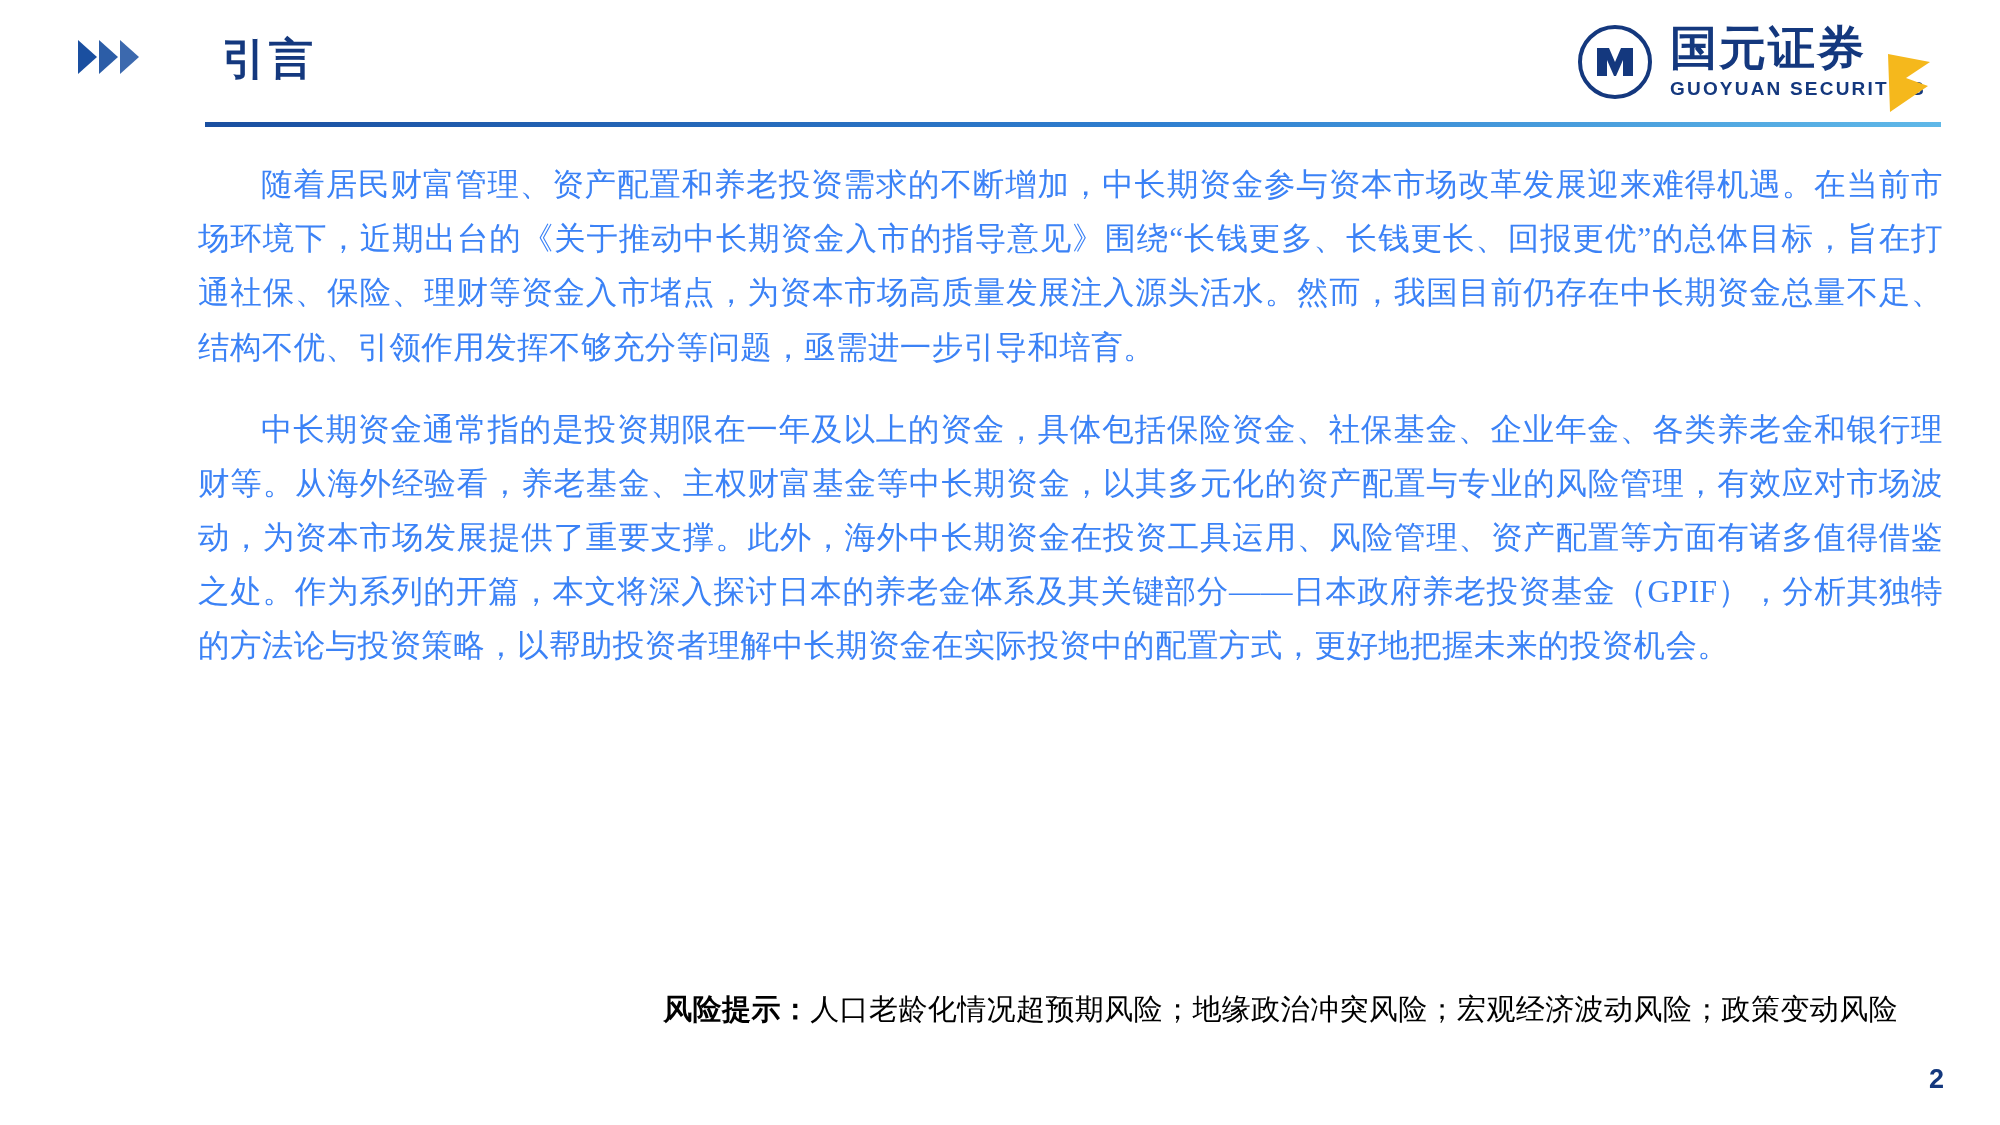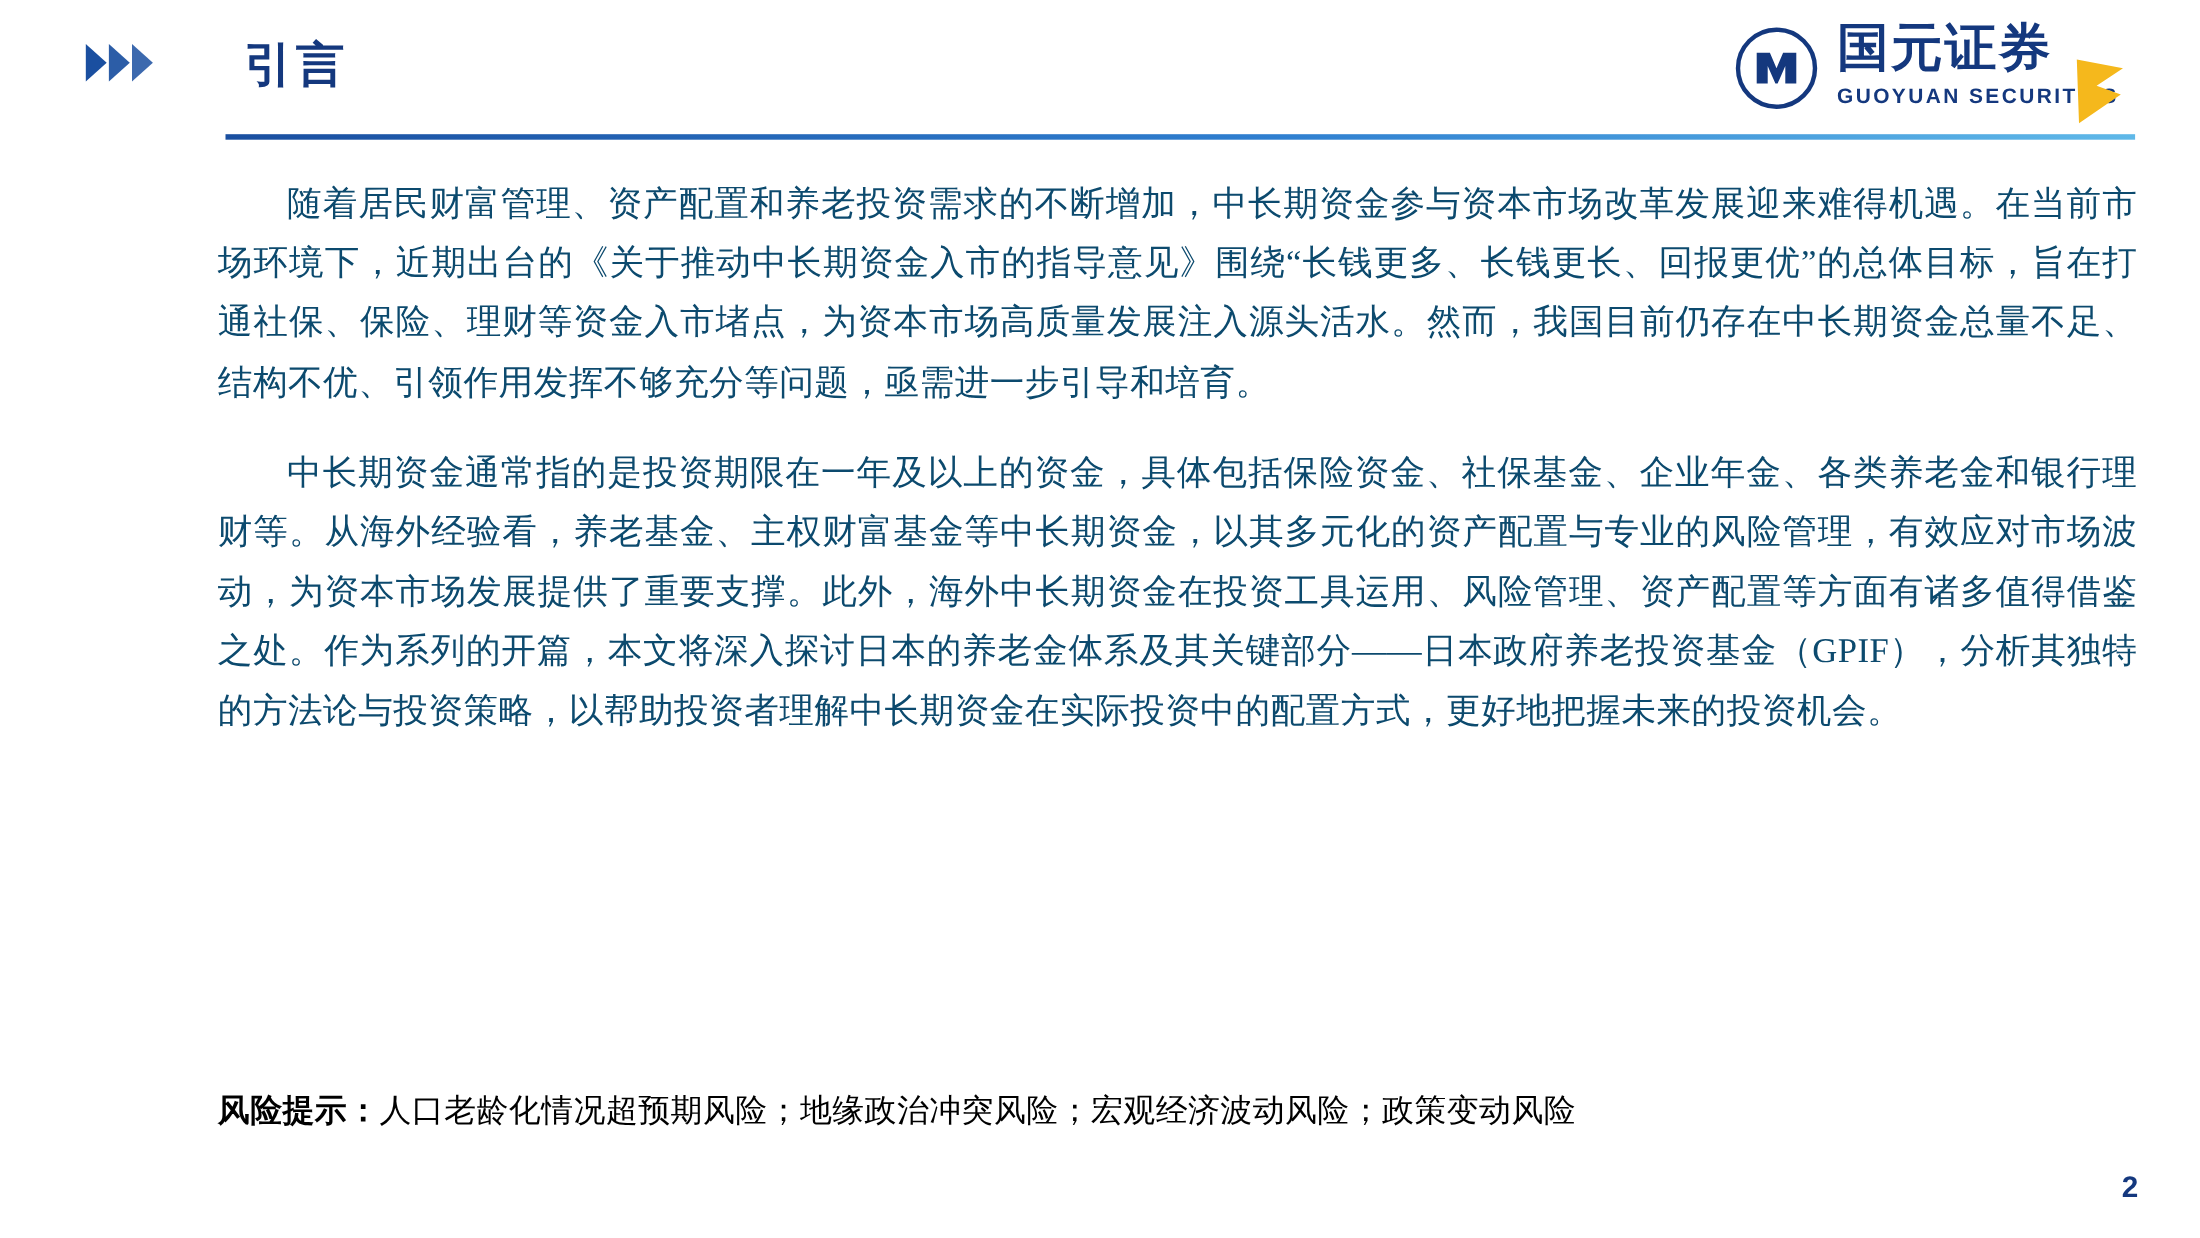--- a/index.html
+++ b/index.html
@@ -92,21 +92,21 @@
     position: absolute;
     left: 17px; top: 17px;
     width: 40px; height: 40px;
   }
   .logo-text {
     display: flex;
     flex-direction: column;
     justify-content: center;
   }
   .logo-cn {
-    font-family: Liberation Mono, monospace;
+    font-family: Liberation Sans, sans-serif;
     font-size: 47px;
     font-weight: bold;
     color: #14387e;
     letter-spacing: 2px;
     line-height: 1.1;
   }
   .logo-en {
     font-family: "Liberation Sans", sans-serif;
     font-size: 19px;
     font-weight: bold;
@@ -129,33 +129,34 @@
     top: 158px;
     width: 1745px;
   }
   .para {
     font-size: 31.5px;
     line-height: 1.72;
     text-align: justify;
     text-justify: inter-ideograph;
     text-indent: 2em;
     margin: 0 0 28px 0;
-    color: #0c4a6e;
+    color: #3b82f6;
     letter-spacing: 0.4px;
   }
 
   
   .risk-note {
     position: absolute;
     left: 198px;
     top: 990px;
     width: 1700px;
     font-size: 29px;
     color: #000;
     letter-spacing: 0.4px;
+    text-align: right;
   }
   .risk-label {
     font-weight: bold;
   }
 
   
   .page-number {
     position: absolute;
     right: 56px;
     bottom: 30px;

